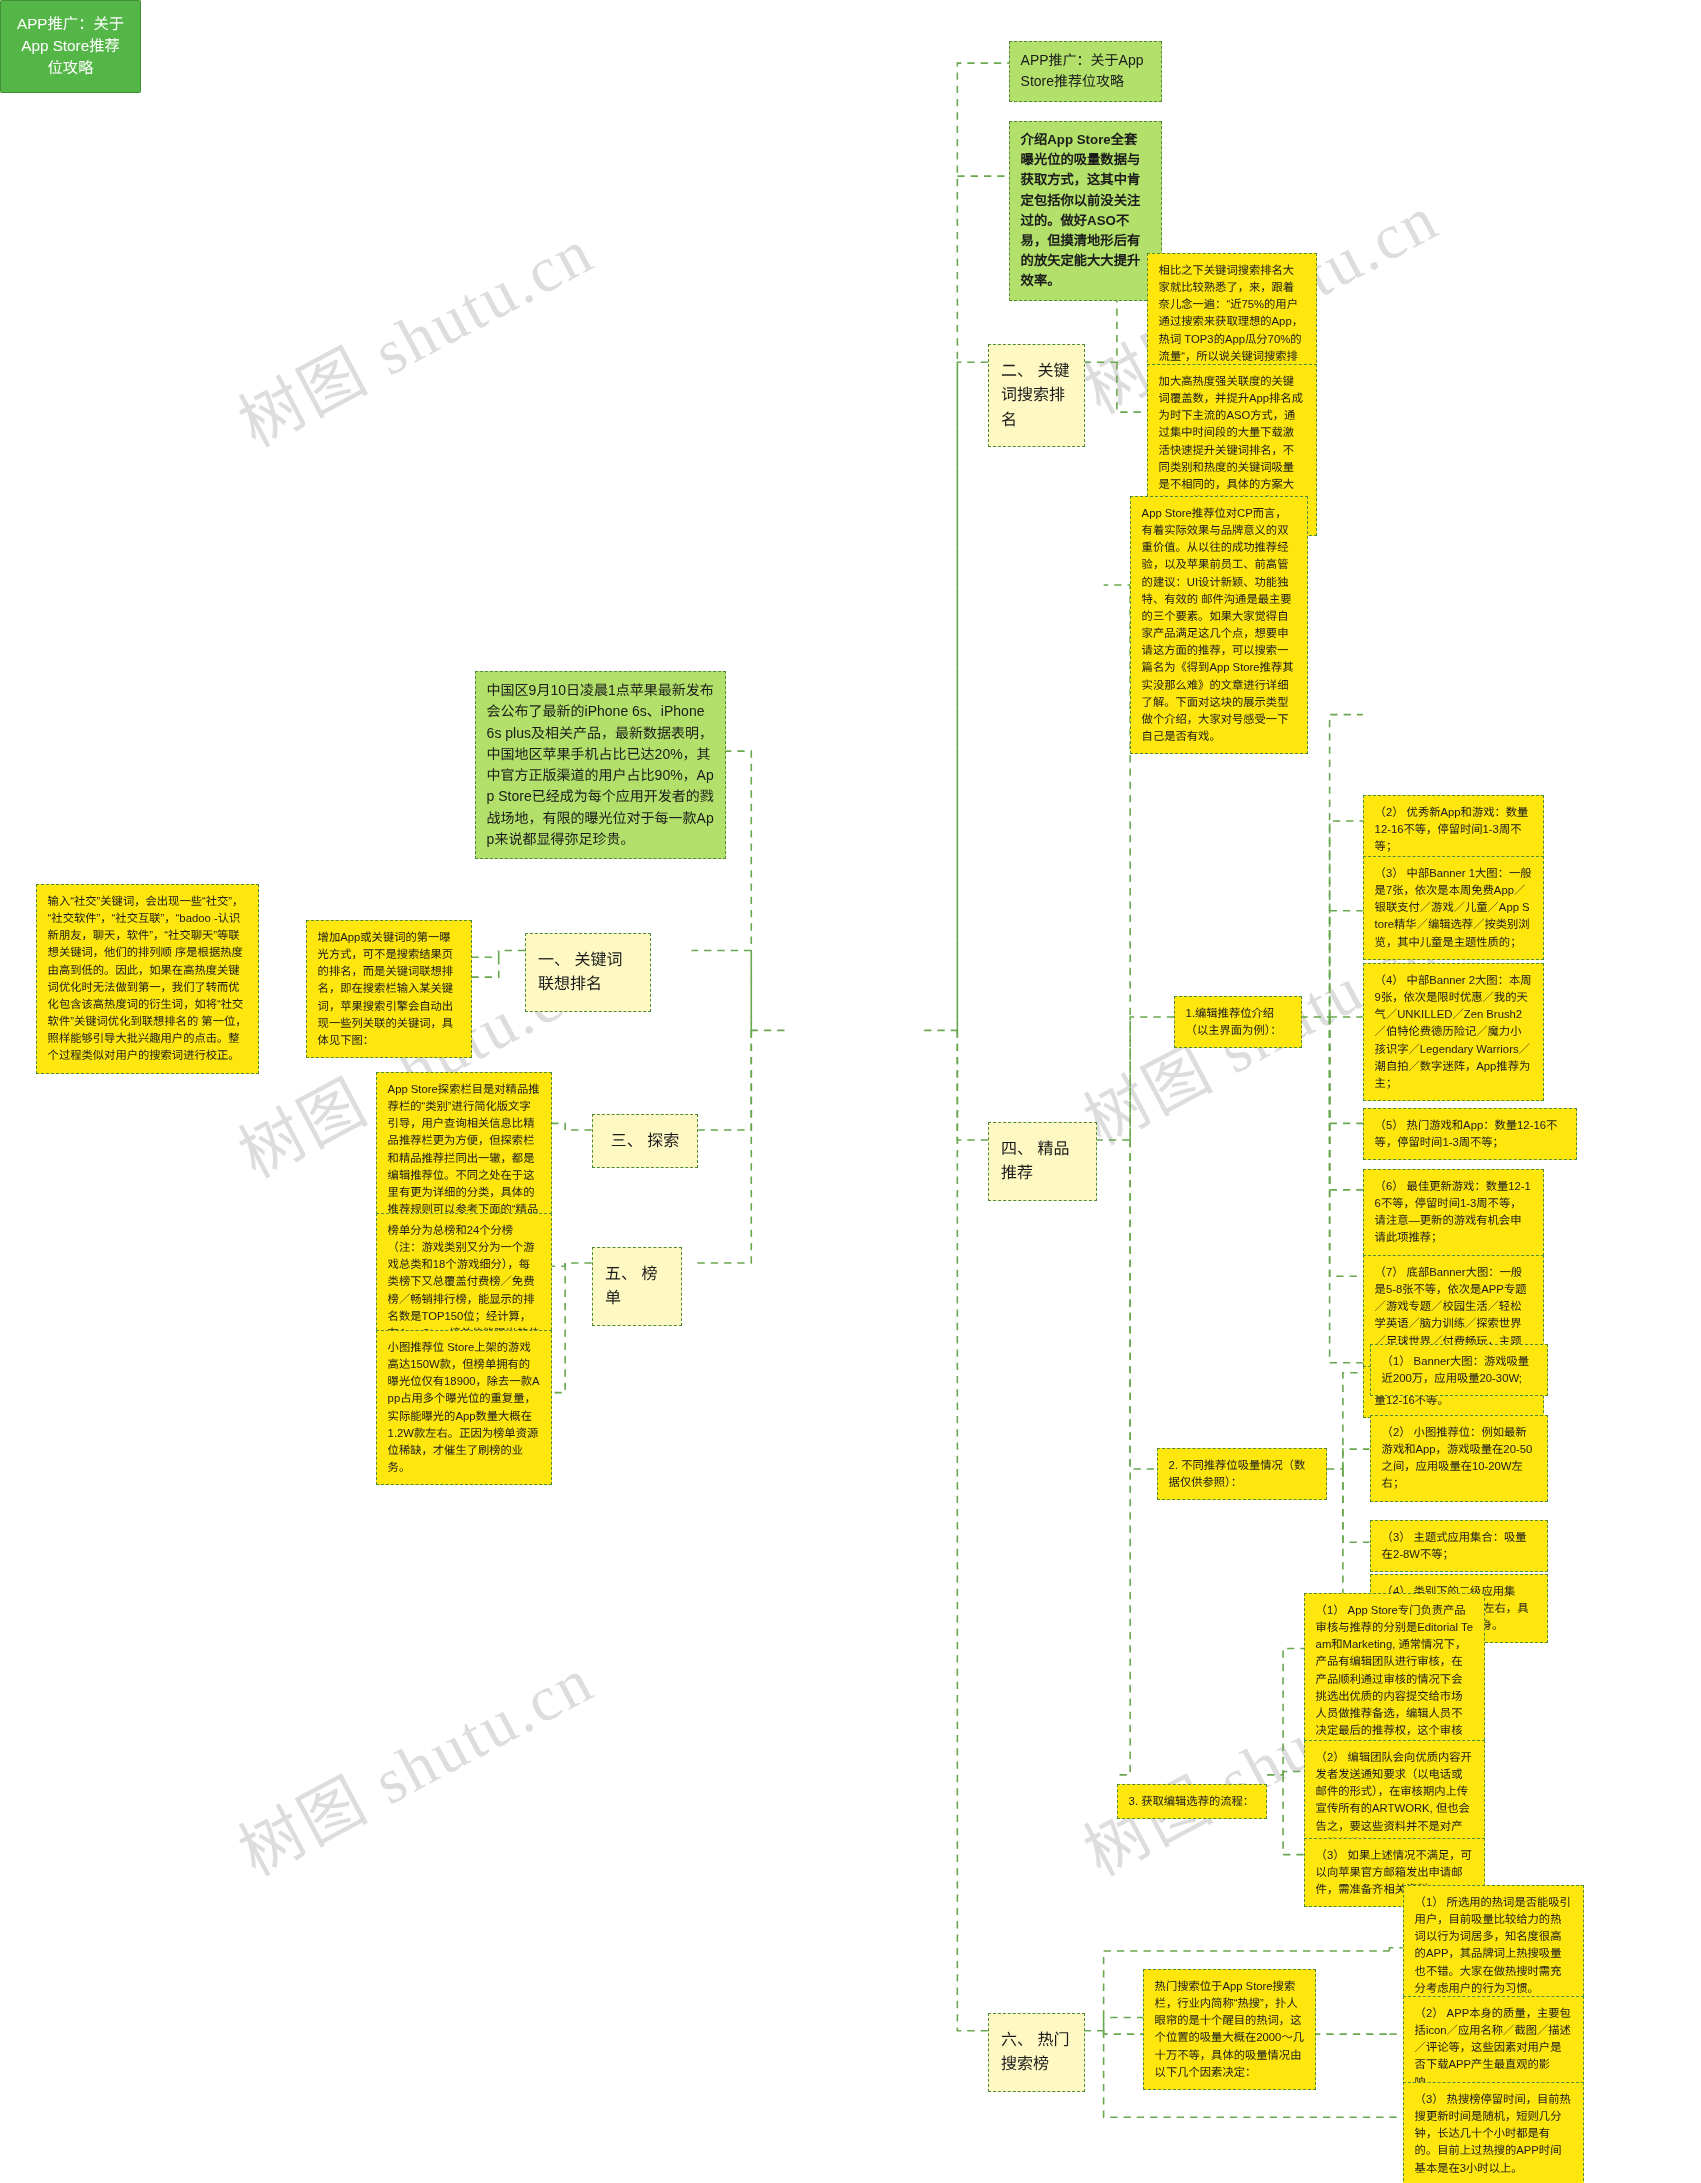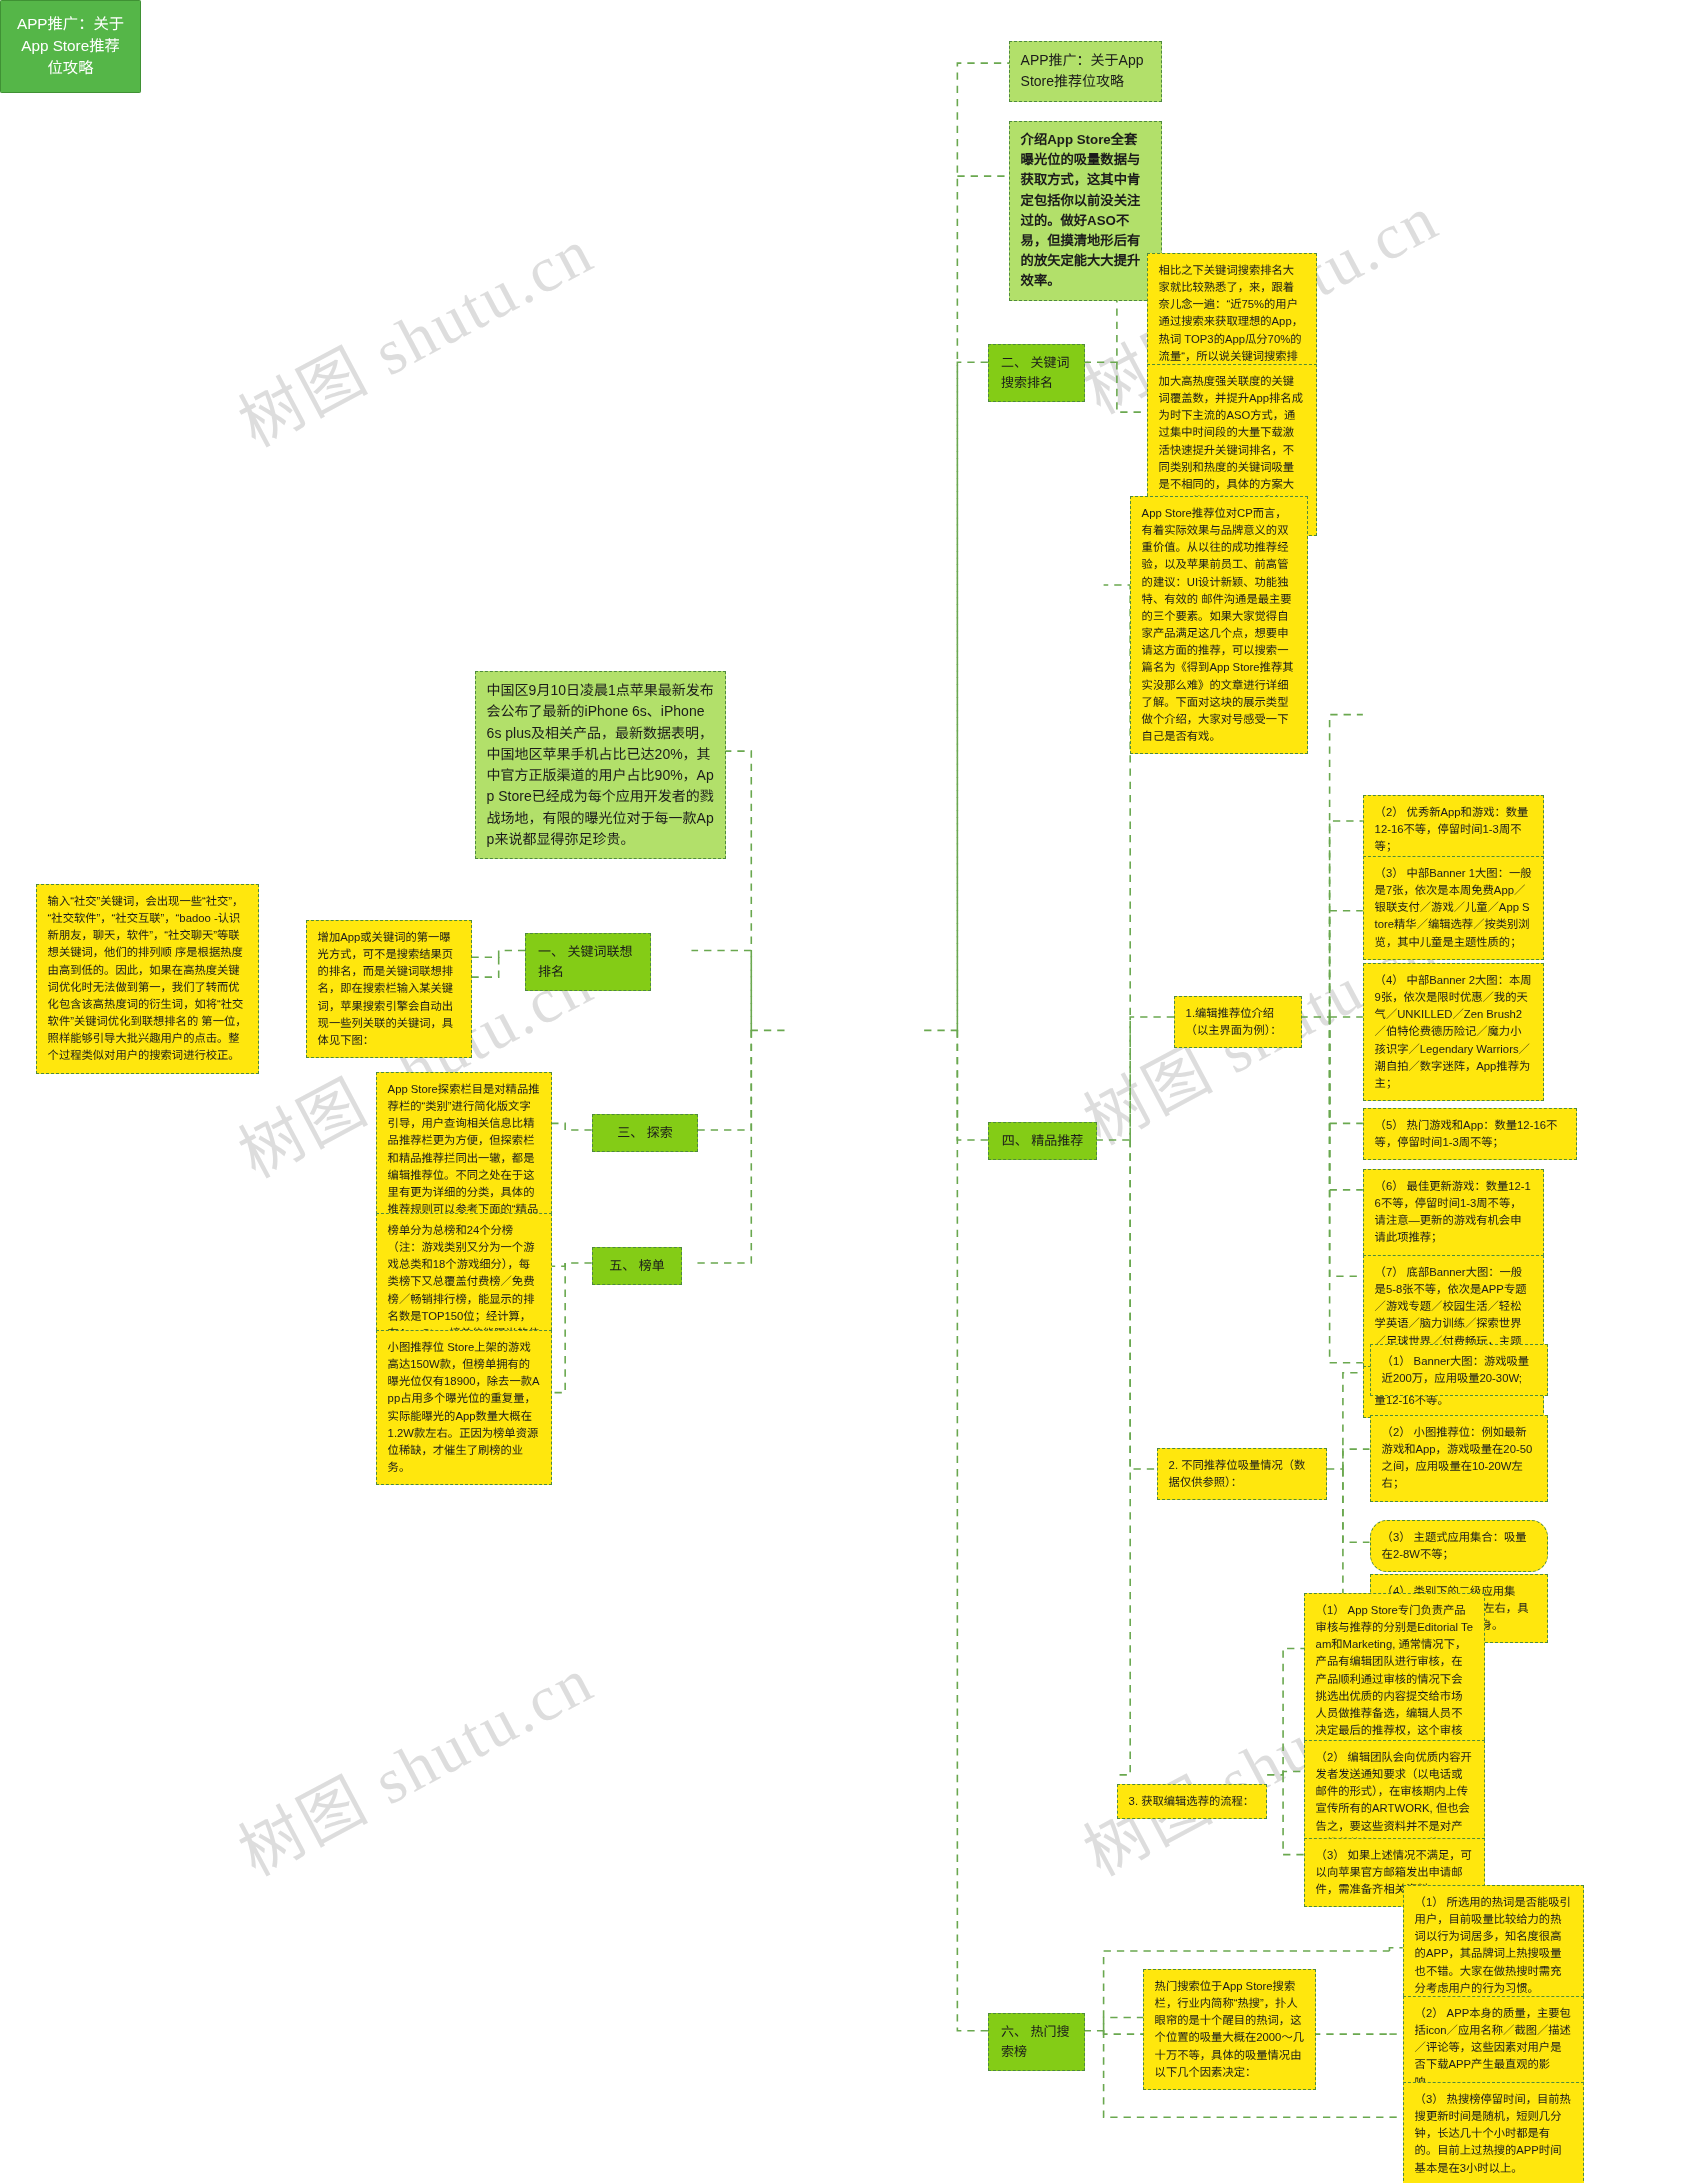--- a/index.html
+++ b/index.html
@@ -47,21 +47,21 @@
     z-index: 3;
     border: 1.3px dashed #4f8a3d;
     padding: 8px 10.6px;
     line-height: 1.52;
     color: #1b1b1b;
     word-break: break-all;
     white-space: pre-wrap;
   }
   .leaf   { background: #ffe70d; font-size: 11.3px; }
   .green  { background: #b2e06a; font-size: 11.3px; }
-  .branch { background: #84cc16; font-size: 13px; padding: 8px 12px; display:flex; align-items:center; }
+  .branch { background: #fef9c3; font-size: 16px; padding: 14px 12px; display:flex; align-items:center; }
   .root {
     background: #55b648;
     border: 1.3px solid #3f9134;
     color: #ffffff;
     font-size: 15.3px;
     padding: 12px 14.6px;
     text-align: center;
     line-height: 1.45;
     border-radius: 1.3px;
     z-index: 4;
@@ -164,21 +164,21 @@
   <div class="node leaf" style="left:1363px; top:963px; width:181px;">（4） 中部Banner 2大图：本周9张，依次是限时优惠／我的天气／UNKILLED／Zen Brush2／伯特伦费德历险记／魔力小孩识字／Legendary Warriors／潮自拍／数字迷阵，App推荐为主；</div>
   <div class="node leaf" style="left:1363px; top:1108px; width:214px;">（5） 热门游戏和App：数量12-16不等，停留时间1-3周不等；</div>
   <div class="node leaf" style="left:1363px; top:1169px; width:181px;">（6） 最佳更新游戏：数量12-16不等，停留时间1-3周不等，请注意—更新的游戏有机会申请此项推荐；</div>
   <div class="node leaf" style="left:1363px; top:1255px; width:181px;">（7） 底部Banner大图：一般是5-8张不等，依次是APP专题／游戏专题／校园生活／轻松学英语／脑力训练／探索世界／足球世界／付费畅玩，主题类居多；</div>
   <div class="node leaf" style="left:1363px; top:1366px; width:181px;">（8） 本周主题：教师工具，数量12-16不等。</div>
 
   <div class="node leaf" style="left:1157px; top:1448px; width:170px;">2. 不同推荐位吸量情况（数据仅供参照）：</div>
 
   <div class="node leaf" style="left:1370px; top:1344px; width:178px;">（1） Banner大图：游戏吸量近200万，应用吸量20-30W;</div>
   <div class="node leaf" style="left:1370px; top:1415px; width:178px;">（2） 小图推荐位：例如最新游戏和App，游戏吸量在20-50之间，应用吸量在10-20W左右；</div>
-  <div class="node leaf" style="left:1370px; top:1520px; width:178px;border-radius:17px;">（3） 主题式应用集合：吸量在2-8W不等；</div>
+  <div class="node leaf" style="left:1370px; top:1520px; width:178px;">（3） 主题式应用集合：吸量在2-8W不等；</div>
   <div class="node leaf" style="left:1370px; top:1574px; width:178px;">（4） 类别下的二级应用集合：吸量大概在万级左右，具体情况取决于App本身。</div>
 
   <div class="node leaf" style="left:1117px; top:1755px; width:150px;margin-top:29px;">3. 获取编辑选荐的流程：</div>
 
   <div class="node leaf" style="left:1304px; top:1593px; width:181px;">（1） App Store专门负责产品审核与推荐的分别是Editorial Team和Marketing, 通常情况下，产品有编辑团队进行审核，在产品顺利通过审核的情况下会挑选出优质的内容提交给市场人员做推荐备选，编辑人员不决定最后的推荐权，这个审核的 标准在Marketing手中。</div>
   <div class="node leaf" style="left:1304px; top:1740px; width:181px;">（2） 编辑团队会向优质内容开发者发送通知要求（以电话或邮件的形式），在审核期内上传宣传所有的ARTWORK, 但也会告之，要这些资料并不是对产品推荐的保证，只是可能。</div>
   <div class="node leaf" style="left:1304px; top:1838px; width:181px;">（3） 如果上述情况不满足，可以向苹果官方邮箱发出申请邮件，需准备齐相关资料。</div>
 
   <div class="node branch" style="left:988px; top:2013px; width:97px; justify-content:center;">
     <span>六、 热门搜索榜</span>

